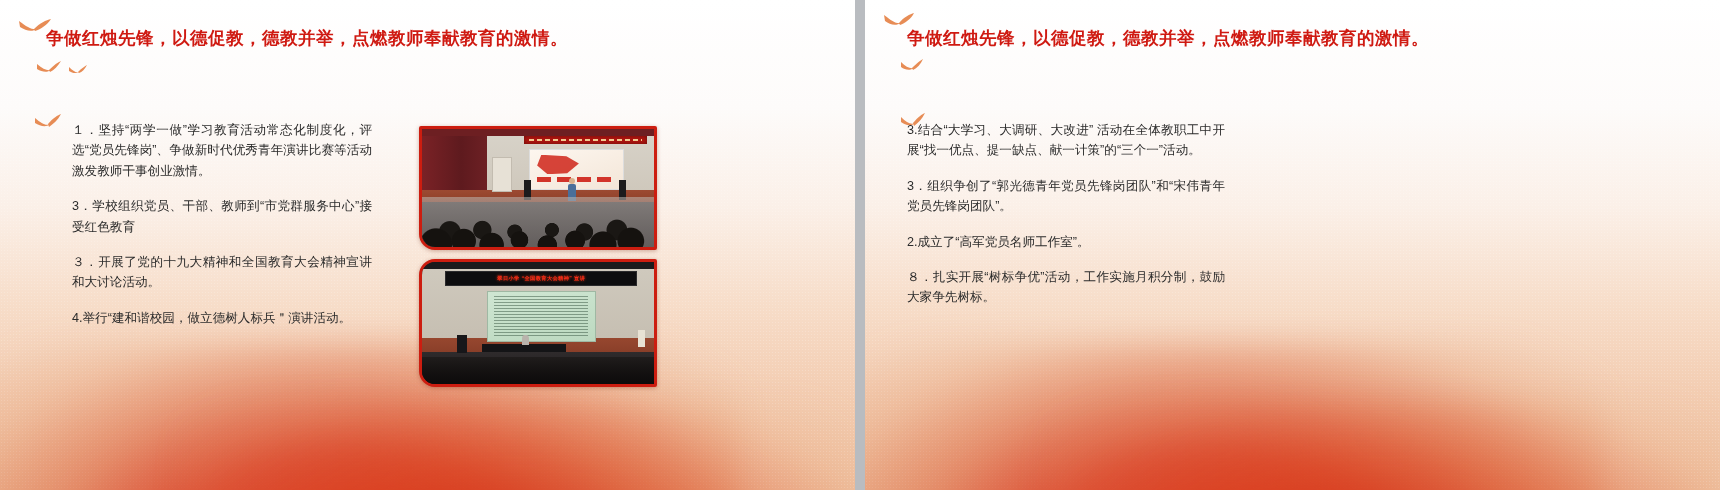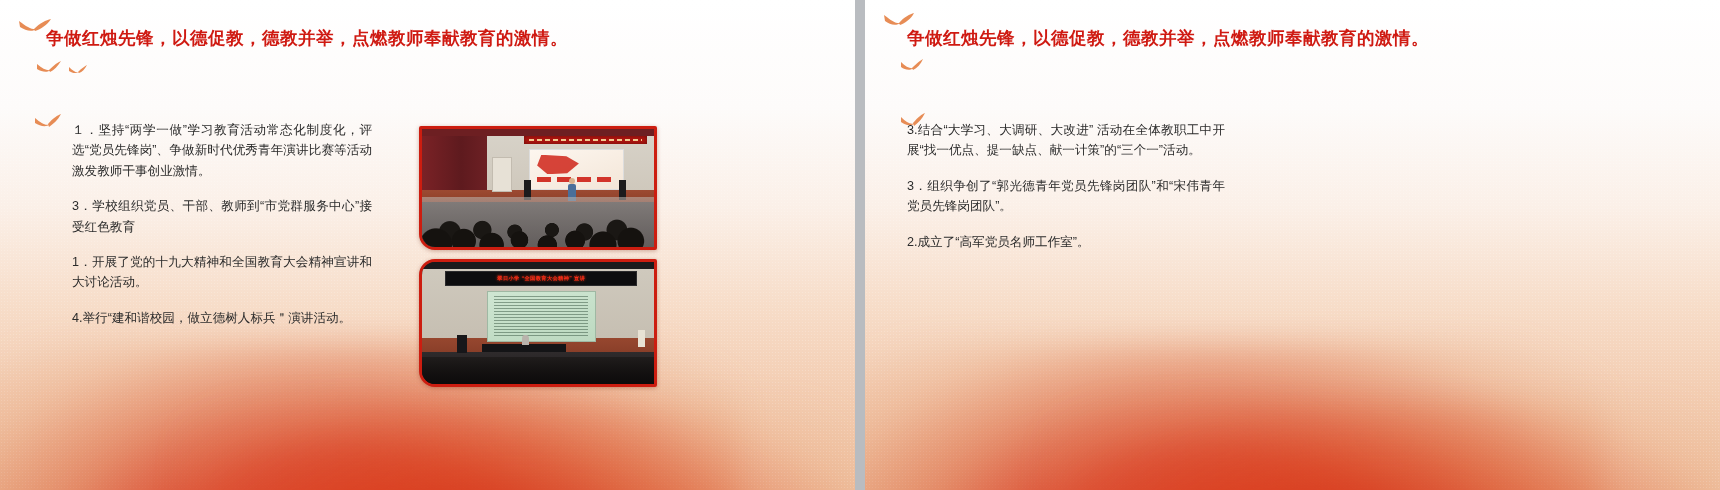--- a/index.html
+++ b/index.html
@@ -258,21 +258,21 @@
       <svg width="28" height="20" viewBox="0 0 28 20">
           <path d="M1 5 C8 11 12 13 16 11 C12 15 6 13 1 10 Z M14 11 C19 5 24 2 27 1 C24 7 19 11 15 14 Z" fill="#e78c55"></path>
         </svg>
     </div>
 
     <div class="title">争做红烛先锋，以德促教，德教并举，点燃教师奉献教育的激情。</div>
 
     <div class="body-col">
       <p class="para">１．坚持“两学一做”学习教育活动常态化制度化，评选“党员先锋岗”、争做新时代优秀青年演讲比赛等活动激发教师干事创业激情。</p>
       <p class="para">3．学校组织党员、干部、教师到“市党群服务中心”接受红色教育</p>
-      <p class="para">1．开展了党的十九大精神和全国教育大会精神宣讲和大讨论活动。</p>
+      <p class="para">３．开展了党的十九大精神和全国教育大会精神宣讲和大讨论活动。</p>
       <p class="para">4.举行“建和谐校园，做立德树人标兵＂演讲活动。</p>
     </div>
 
     <div class="photo p1">
       <div class="inner">
         <div class="aud-bg"></div>
         <div class="aud-curtain"></div>
         <div class="aud-door"></div>
         <div class="aud-banner"></div>
         <div class="aud-screen"></div>
@@ -321,17 +321,18 @@
           <path d="M1 5 C7 11 11 13 15 11 C11 15 5 13 1 10 Z M13 11 C18 5 22 2 25 1 C22 7 18 11 14 14 Z" fill="#e78c55"></path>
         </svg>
     </div>
 
     <div class="title">争做红烛先锋，以德促教，德教并举，点燃教师奉献教育的激情。</div>
 
     <div class="body-col">
       <p class="para">3.结合“大学习、大调研、大改进” 活动在全体教职工中开展“找一优点、提一缺点、献一计策”的“三个一”活动。</p>
       <p class="para">3．组织争创了“郭光德青年党员先锋岗团队”和“宋伟青年党员先锋岗团队”。</p>
       <p class="para">2.成立了“高军党员名师工作室”。</p>
+      <p class="para">８．扎实开展“树标争优”活动，工作实施月积分制，鼓励大家争先树标。</p>
     </div>
 
   </div>
 
 </div>
 
 </body></html>

